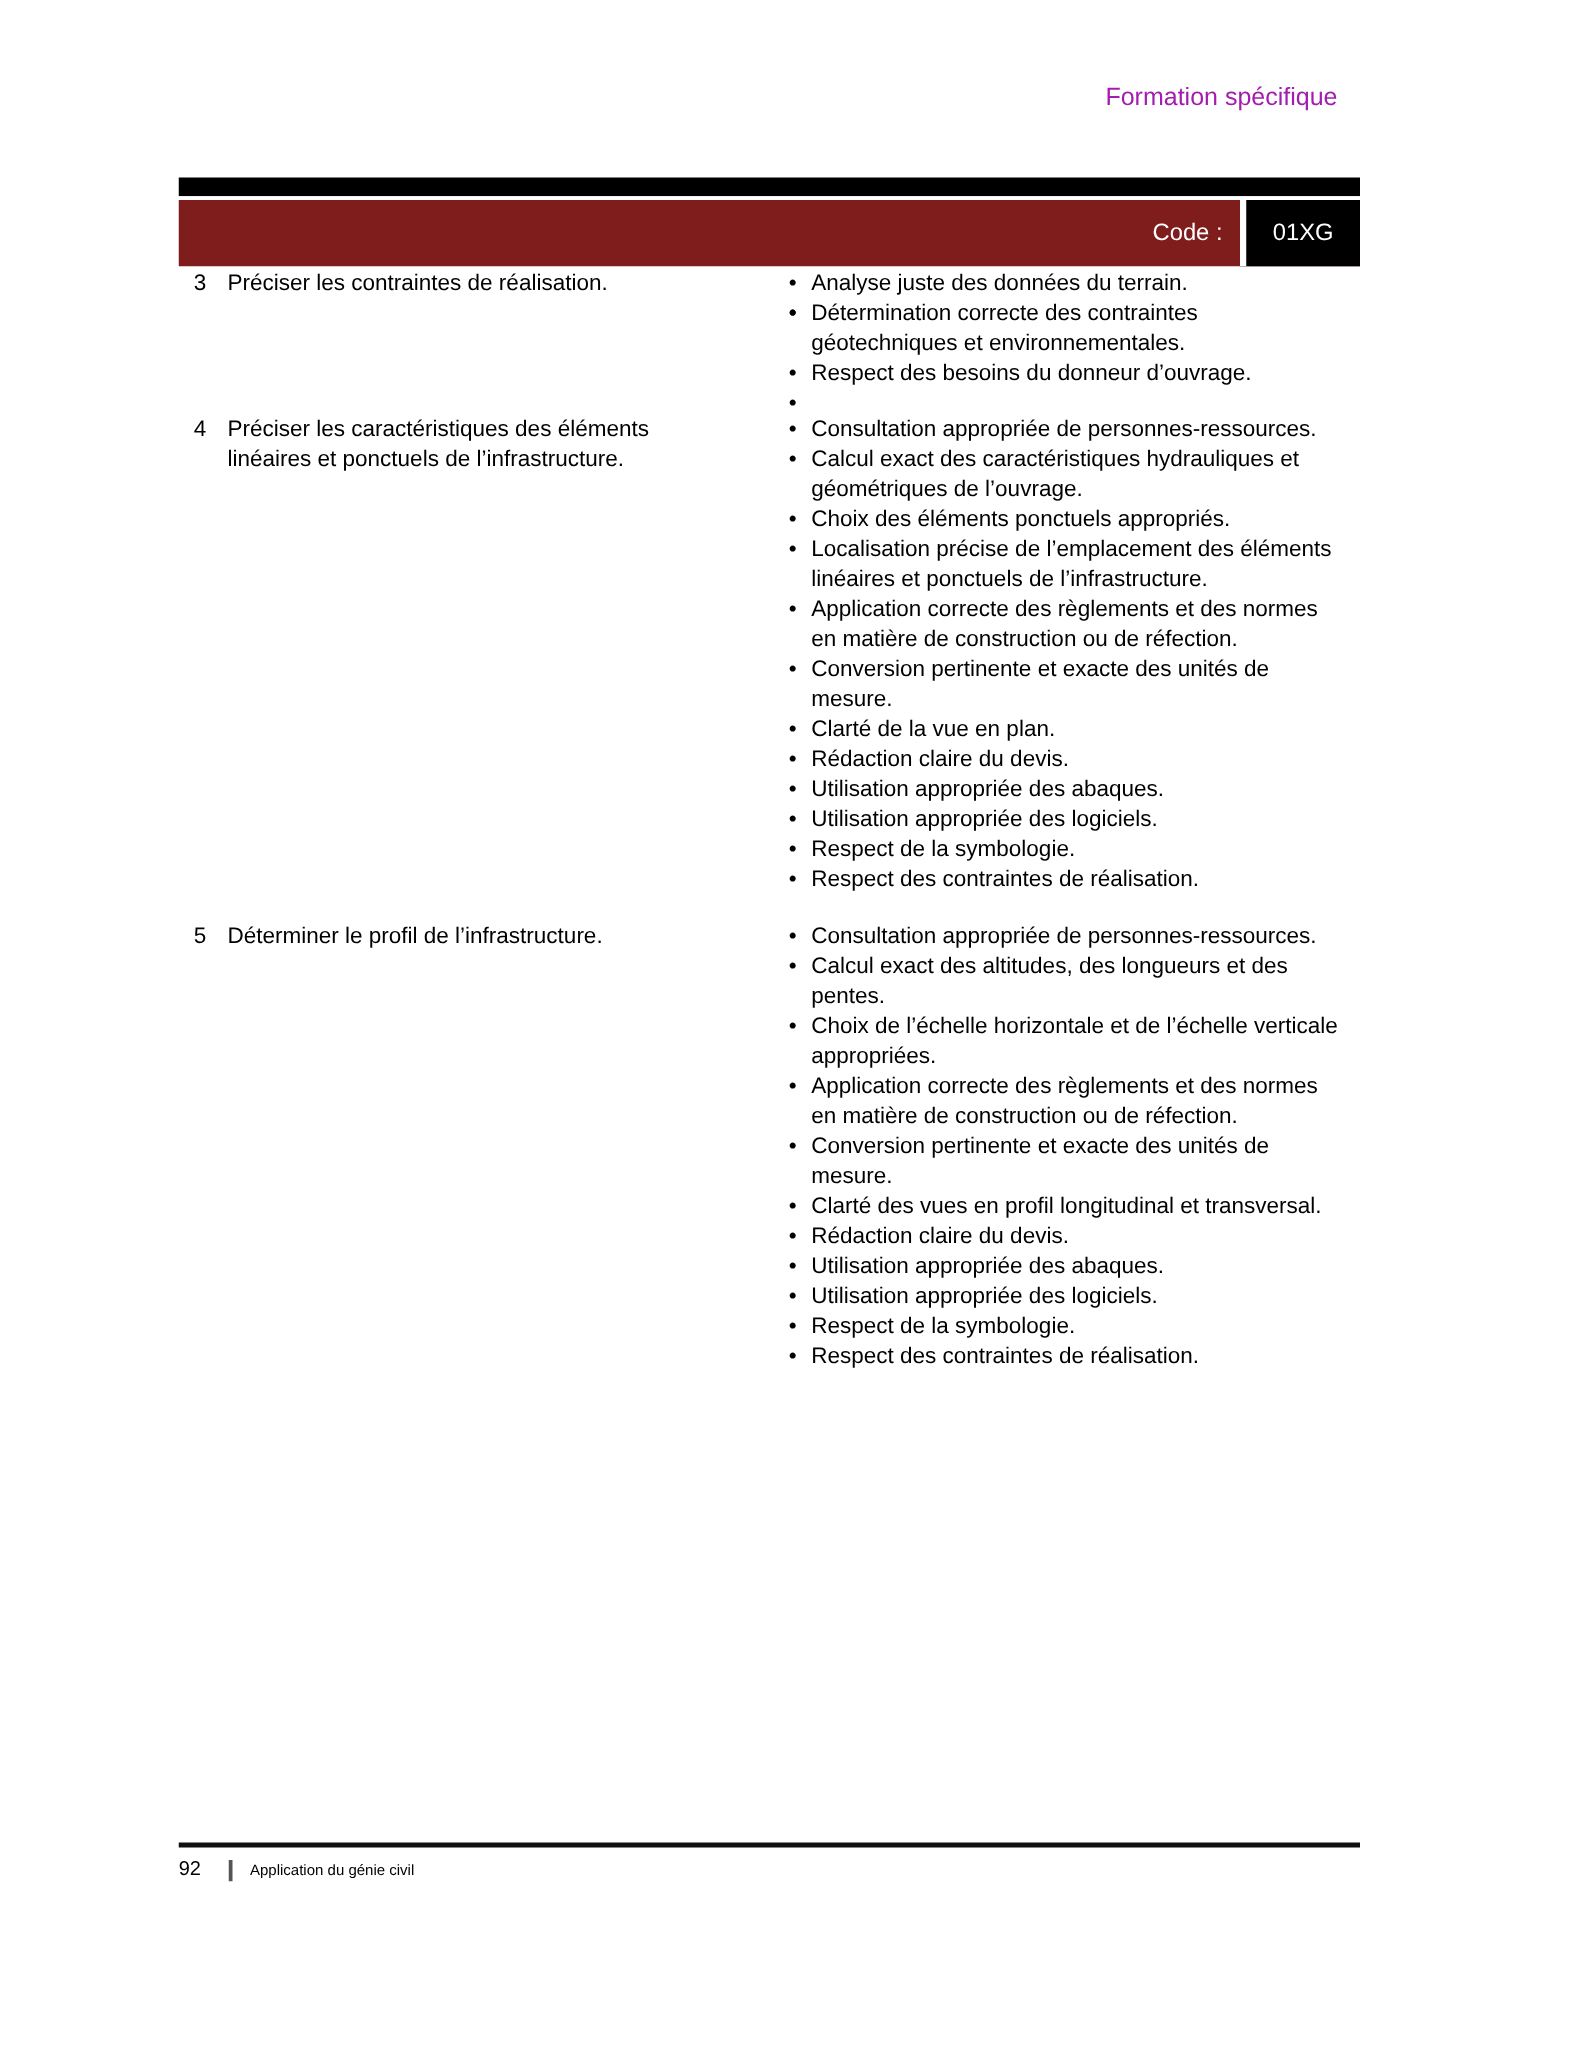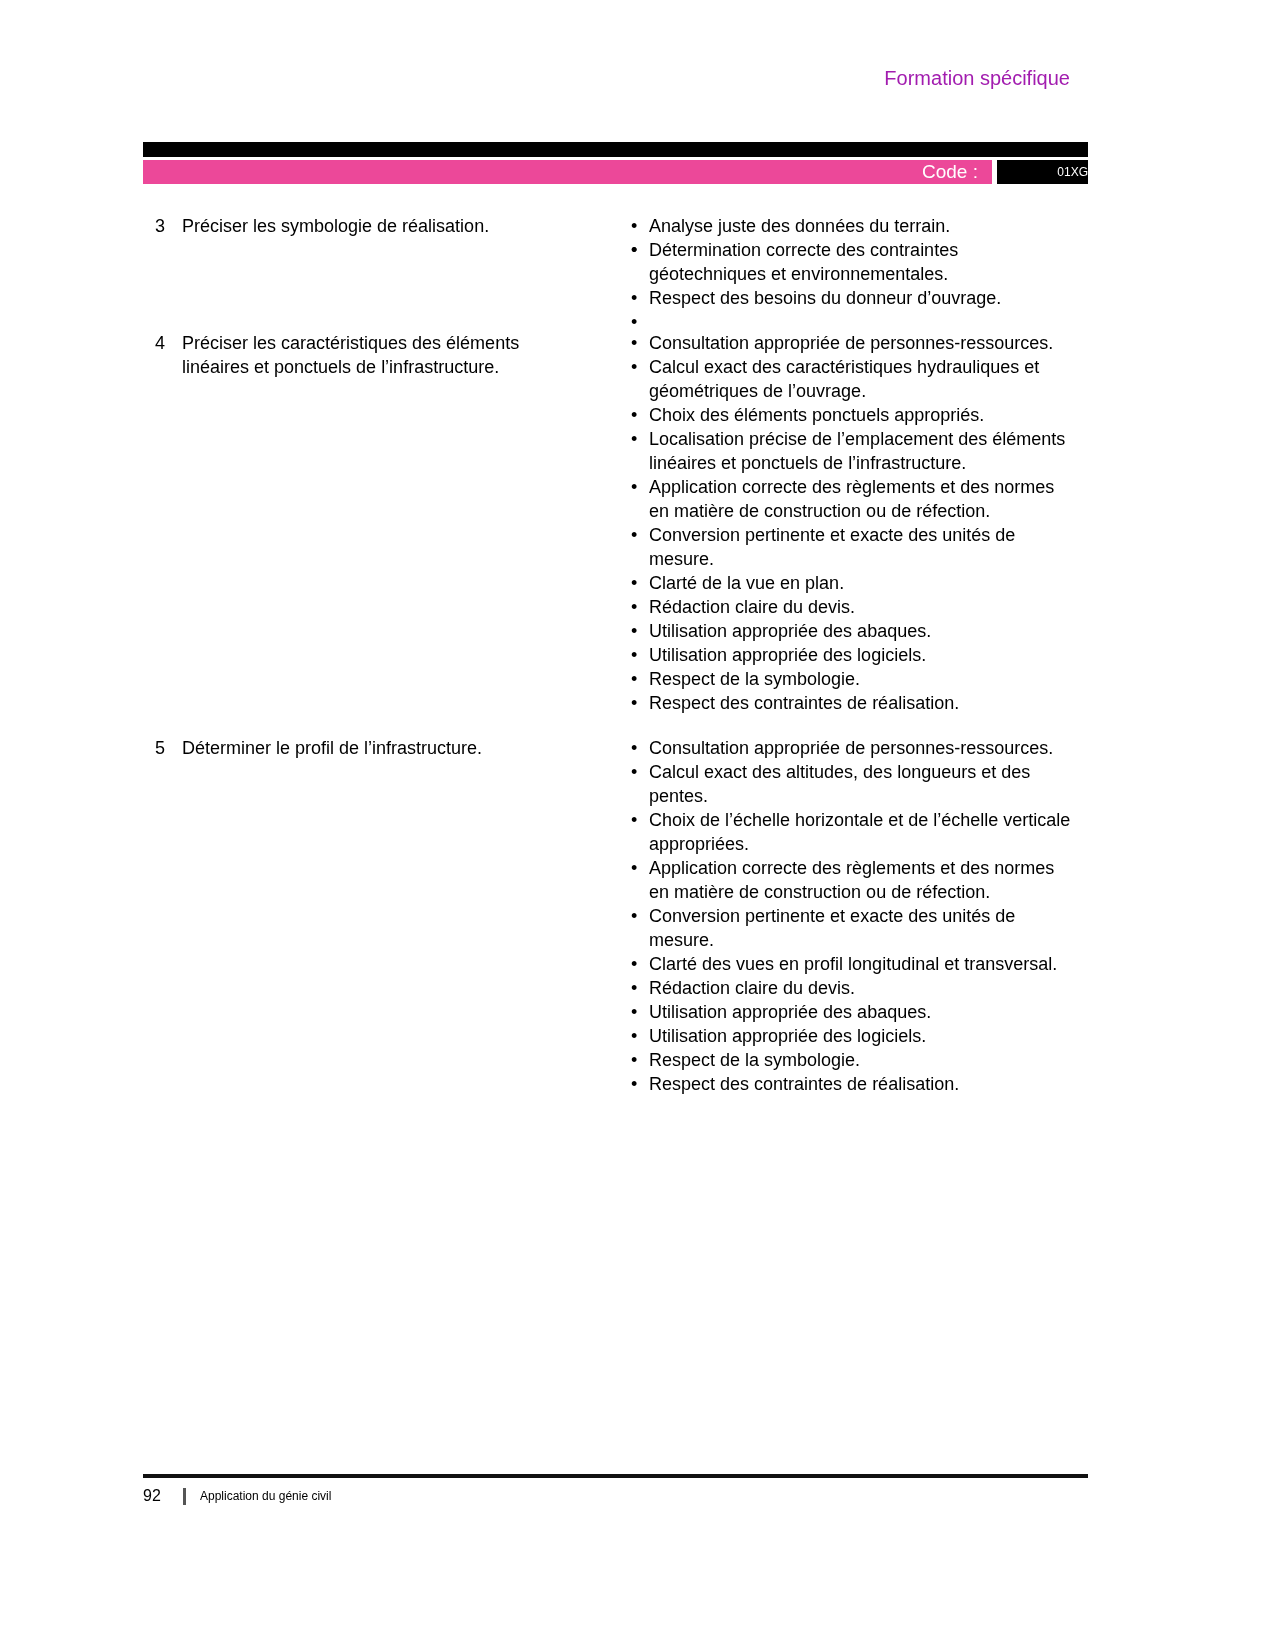--- a/index.html
+++ b/index.html
@@ -21,38 +21,38 @@
     width: 927px;
     text-align: right;
     font-size: 20px;
     color: #a21caf;
   }
 
   
   .code-bar { position: absolute; top: 142px; left: 143px; width: 945px; }
   .code-bar-top { height: 15px; background: #000000; }
   .code-bar-gap { height: 3px; background: #ffffff; }
-  .code-bar-main { height: 24px; background: #ec4899; display: flex; align-items: center; }
+  .code-bar-main { height: 53px; background: #7f1d1d; display: flex; align-items: center; }
   .code-label {
     margin-left: auto;
     color: #ffffff;
     font-size: 19px;
     padding-right: 14px;
     white-space: nowrap;
   }
   .code-box {
     width: 91px;
     align-self: stretch;
     border-left: 5px solid #ffffff;
     background: #000000;
     display: flex;
     align-items: center;
-    justify-content: flex-end;
+    justify-content: center;
     color: #ffffff;
-    font-size: 12px;
+    font-size: 19px;
   }
 
   
   .content { position: absolute; top: 214px; left: 0; width: 1275px; }
   .row { display: flex; align-items: flex-start; padding-left: 155px; }
   .row + .row { margin-top: 21px; }
   .row-num {
     flex: 0 0 27px;
     width: 27px;
     font-size: 18px;
@@ -118,21 +118,21 @@
       <span class="code-label">Code :</span>
       <span class="code-box">
         <span>01XG</span>
       </span>
     </div>
   </div>
 
   <div class="content" id="rows-container">
       <div class="row">
         <div class="row-num">3</div>
-        <div class="row-obj">Préciser les symbologie de réalisation.</div>
+        <div class="row-obj">Préciser les contraintes de réalisation.</div>
         <ul class="criteria">
           <li class="criterion"><span class="bullet">•</span><span class="criterion-text">Analyse juste des données du terrain.</span></li>
           <li class="criterion"><span class="bullet">•</span></li>
           <li class="criterion"><span class="bullet">•</span><span class="criterion-text">Détermination correcte des contraintes géotechniques et environnementales.</span></li>
           <li class="criterion"><span class="bullet">•</span><span class="criterion-text">Respect des besoins du donneur d’ouvrage.</span></li>
           <li class="criterion"><span class="bullet">•</span></li>
         </ul>
       </div>
       <div class="row">
         <div class="row-num">4</div>

